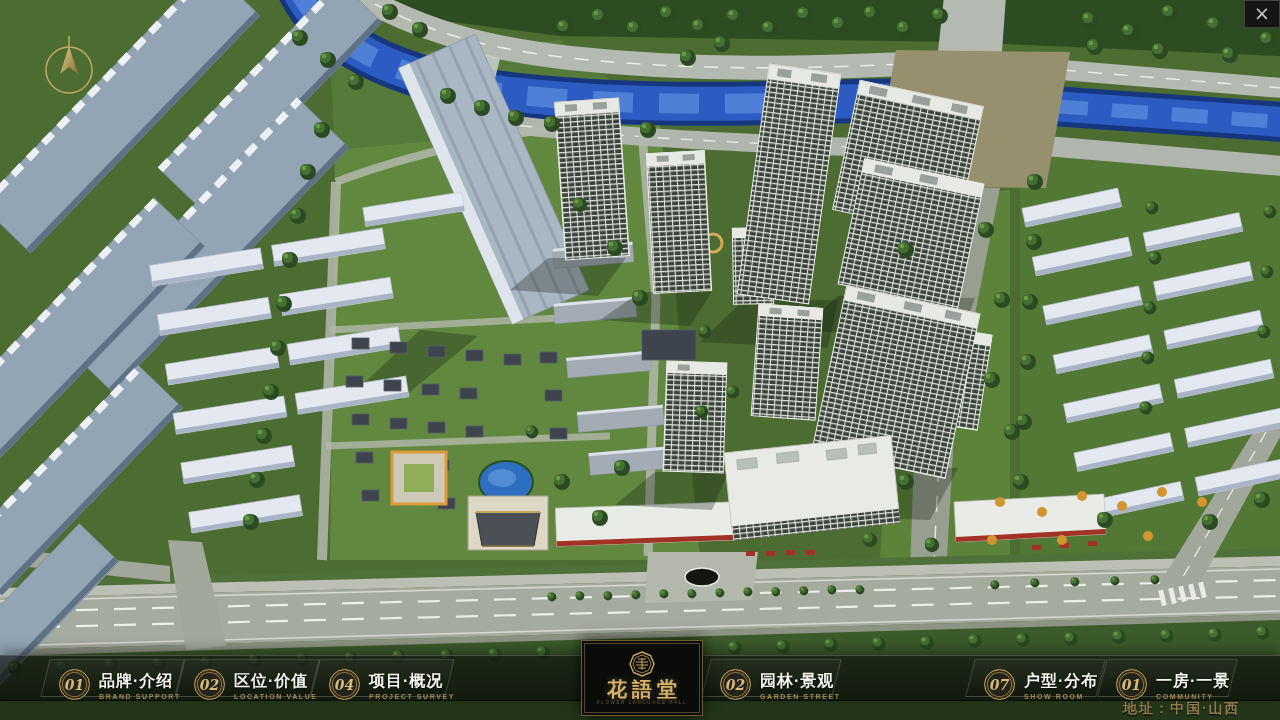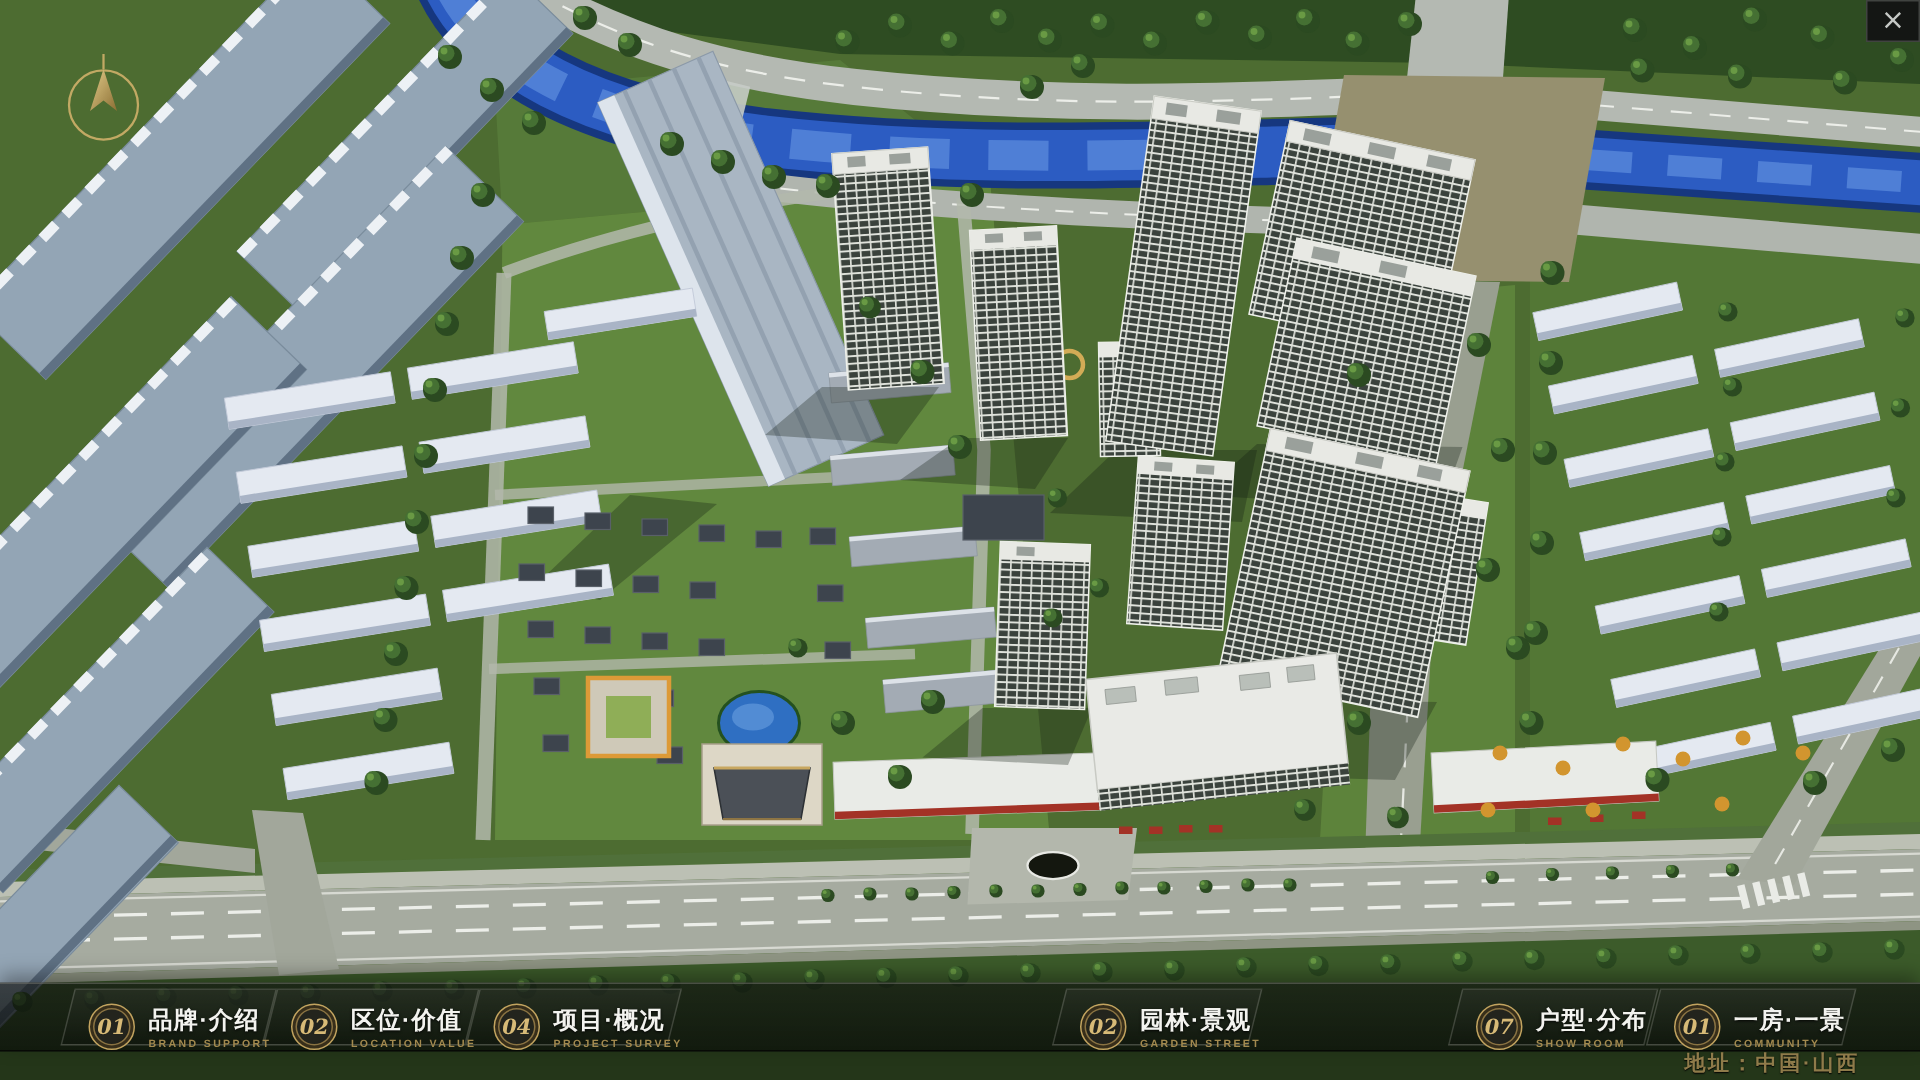--- a/index.html
+++ b/index.html
@@ -616,16 +616,25 @@
             <i>01</i>
           </span>
         <span class="nav-texts">
             <span class="zh">一房·一景</span>
         <span class="en">COMMUNITY</span>
           </span>
       </div>
     </div>
   </div>
 
+  <div class="logo-tile">
+    <svg width="26" height="26" viewBox="-13 -13 26 26">
+      <polygon points="0,-12 8.5,-8.5 12,0 8.5,8.5 0,12 -8.5,8.5 -12,0 -8.5,-8.5" fill="none" stroke="#c9a961" stroke-width="1.4"></polygon>
+      <polygon points="0,-9 6.4,-6.4 9,0 6.4,6.4 0,9 -6.4,6.4 -9,0 -6.4,-6.4" fill="none" stroke="#c9a961" stroke-width=".8"></polygon>
+      <path d="M -4,-5 h8 M -6,-2 h12 M -6,1 h12 M -4,4 h8 M 0,-6 v12" stroke="#c9a961" stroke-width="1" fill="none"></path>
+    </svg>
+    <div class="brand">花語堂</div>
+    <div class="brand-caption">FLOWER LANGUAGE HALL</div>
+  </div>
 
   <div class="address">地址：中国·山西</div>
 
 </div>
 
 </body></html>

